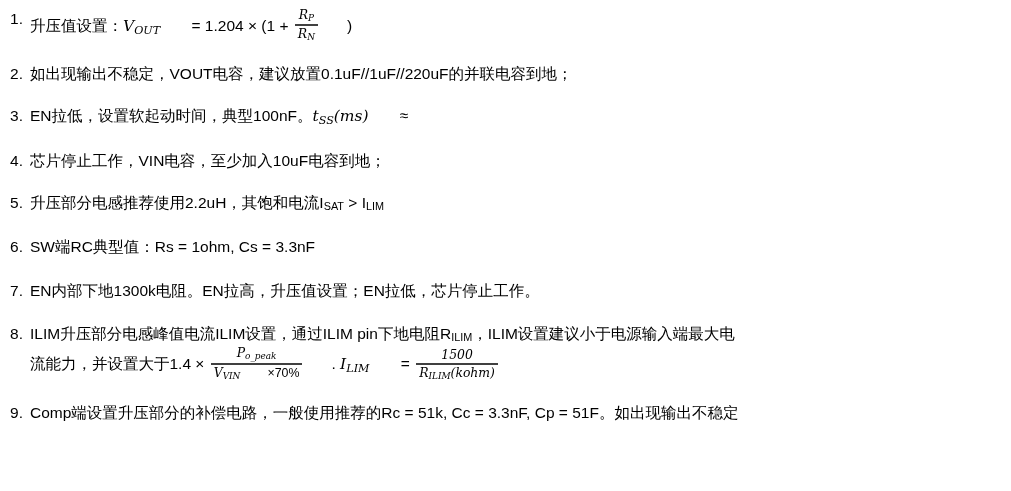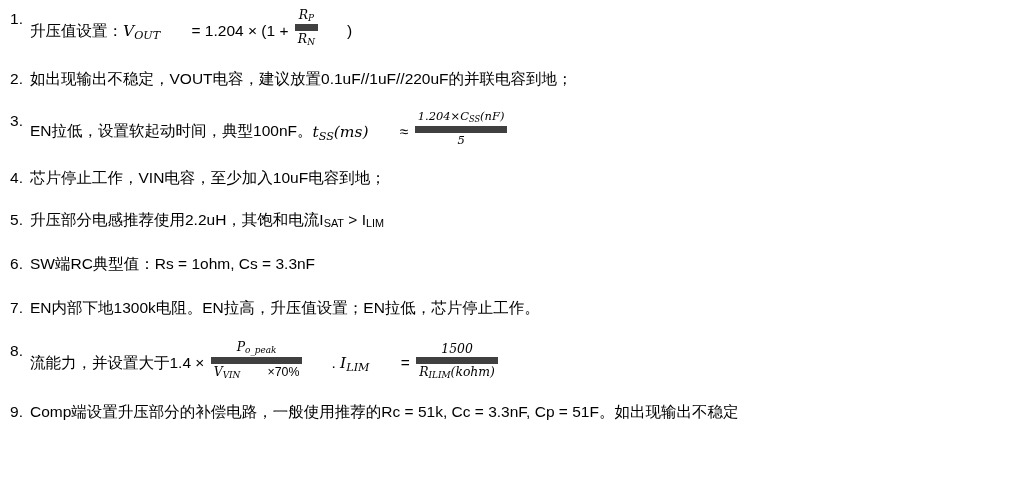--- a/index.html
+++ b/index.html
@@ -76,21 +76,21 @@
   }
   .frac {
     display: inline-block;
     vertical-align: -0.62em;
     text-align: center;
     line-height: 1.12;
     margin: 0 2px;
   }
   .frac .top {
     display: block;
-    border-bottom: 7px solid #404040;
+    border-bottom: 2px solid #404040;
     padding: 0 3px 1px 3px;
   }
   .frac .bot {
     display: block;
     padding: 1px 3px 0 3px;
   }
   .fs-small { font-size: 0.80em; }
   .fs-xsmall { font-size: 0.74em; }
   .wrap-line2 {
     display: block;
@@ -111,21 +111,21 @@
     </li>
 
     <li class="item i2">
       <span class="num">2.</span>
       <span class="body">如出现输出不稳定，VOUT电容，建议放置0.1uF//1uF//220uF的并联电容到地；</span>
     </li>
 
     <li class="item i3">
       <span class="num">3.</span>
       <span class="body">
-        <span>EN拉低，设置软起动时间，典型100nF。</span><span class="math"><span>t</span><span class="sub">SS</span><span>(ms)</span><span class="mathup"> ≈ </span><span class="frac fs-xsmall"><span class="top"><span>1.204×C</span><span class="sub">SS</span><span>(nF)</span></span><span class="bot">5</span></span></span>
+        <span>EN拉低，设置软起动时间，典型100nF。</span><span class="math"><span>t</span><span class="sub">SS</span><span>(ms)</span><span class="mathup"> ≈ </span></span>
       </span>
     </li>
 
     <li class="item i4">
       <span class="num">4.</span>
       <span class="body">芯片停止工作，VIN电容，至少加入10uF电容到地；</span>
     </li>
 
     <li class="item i5">
       <span class="num">5.</span>
@@ -140,20 +140,21 @@
     </li>
 
     <li class="item i7">
       <span class="num">7.</span>
       <span class="body">EN内部下地1300k电阻。EN拉高，升压值设置；EN拉低，芯片停止工作。</span>
     </li>
 
     <li class="item i8">
       <span class="num">8.</span>
       <span class="body">
+        <span><span>ILIM升压部分电感峰值电流ILIM设置，通过ILIM pin下地电阻R</span><span class="subsmall">ILIM</span><span>，ILIM设置建议小于电源输入端最大电</span></span>
         <span class="wrap-line2"><span>流能力，并设置大于1.4 × </span><span class="math nowrapseg"><span class="frac fs-small"><span class="top"><span>P</span><span class="sub">o_peak</span></span><span class="bot"><span>V</span><span class="sub">VIN</span><span class="mathup">×70%</span></span></span></span><span class="mathup">. </span><span class="math nowrapseg"><span>I</span><span class="sub">LIM</span><span class="mathup"> = </span><span class="frac fs-small"><span class="top">1500</span><span class="bot"><span>R</span><span class="sub">ILIM</span><span>(kohm)</span></span></span></span></span>
       </span>
     </li>
 
     <li class="item i9">
       <span class="num">9.</span>
       <span class="body">
         <span>Comp端设置升压部分的补偿电路，一般使用推荐的Rc = 51k, Cc = 3.3nF, Cp = 51F。如出现输出不稳定</span>
       </span>
     </li>

